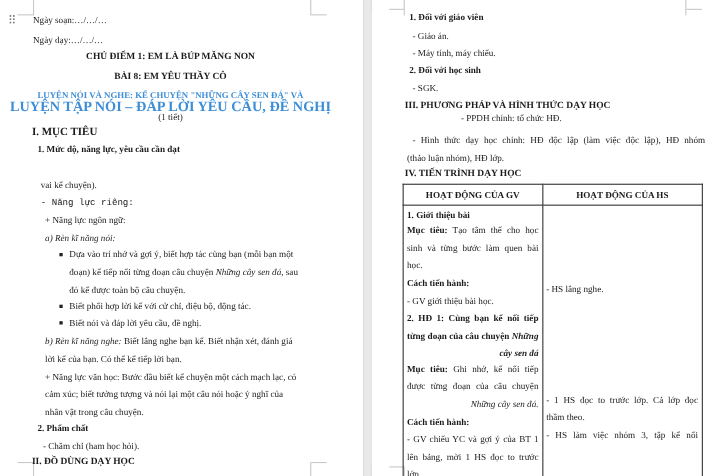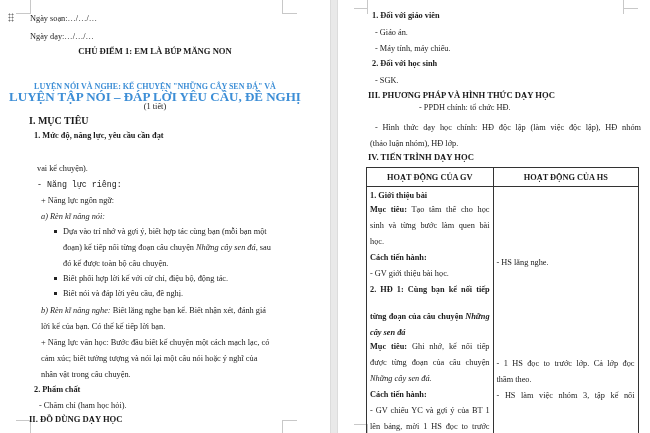--- a/index.html
+++ b/index.html
@@ -24,21 +24,21 @@
     .crop { position: absolute; border-color: #c8c8c8; border-style: solid; border-width: 0; }
     .crop.tl { width: 0; height: 14px; border-right-width: 1px; }
     .crop.tl2 { height: 0; width: 14px; border-bottom-width: 1px; }
     .drag-handle {
       position: absolute; left: 8px; top: 13px; width: 6px; height: 9px;
       background-image: radial-gradient(circle, #777 0.9px, transparent 1.1px);
       background-size: 3px 3px;
     }
     .line { position: absolute; font-size: 8.3px; line-height: 11px; white-space: nowrap; }
     .bold { font-weight: bold; }
-    .italic { font-style: italic; }
+    .italic { font-style: italic; text-align: right; }
     .center { text-align: center; }
     .blue { color: #3d8ed6; font-weight: bold; }
     .bullet { position: absolute; width: 3px; height: 3px; background: #222; }
 
     table.plan {
       position: absolute; left: 64px; top: 163px; width: 252px;
       border-collapse: collapse; font-size: 8.3px; line-height: 11px;
     }
     table.plan td, table.plan th {
       border: 1px solid #333; vertical-align: top; padding: 3px 3px 0 3px;
@@ -58,20 +58,21 @@
   <div class="crop tl" style="left:30px; top:420px;"></div>
   <div class="crop tl2" style="left:16px; top:420px;"></div>
   <div class="crop tl" style="left:282px; top:420px;"></div>
   <div class="crop tl2" style="left:283px; top:420px;"></div>
 
   <div class="drag-handle"></div>
 
   <div class="line" style="left:30px; top:13px;">Ngày soạn:…/…/…</div>
   <div class="line" style="left:30px; top:31px;">Ngày dạy:…/…/…</div>
   <div class="line bold center" style="left:0; width:310px; top:46px; font-size:8.6px;">CHỦ ĐIỂM 1: EM LÀ BÚP MĂNG NON</div>
+  <div class="line bold center" style="left:0; width:310px; top:64px; font-size:8.6px;">BÀI 8: EM YÊU THẦY CÔ</div>
   <div class="line blue center" style="left:0; width:310px; top:81px; font-size:8px;">LUYỆN NÓI VÀ NGHE: KỂ CHUYỆN "NHỮNG CÂY SEN ĐÁ" VÀ</div>
   <div class="line blue center" style="left:0; width:310px; top:91px; font-size:13px;">LUYỆN TẬP NÓI – ĐÁP LỜI YÊU CẦU, ĐỀ NGHỊ</div>
   <div class="line center" style="left:0; width:310px; top:101px;">(1 tiết)</div>
 
   <div class="line bold" style="left:29px; top:115px; font-size:10px;">I. MỤC TIÊU</div>
   <div class="line bold" style="left:34px; top:130px;">1. Mức độ, năng lực, yêu cầu cần đạt</div>
   <div class="line" style="left:37px; top:163px;">vai kể chuyện).</div>
   <div class="line" style="left:37px; top:179px;font-family:Liberation Mono, monospace;">- Năng lực riêng:</div>
   <div class="line" style="left:41px; top:195px;">+ Năng lực ngôn ngữ:</div>
   <div class="line italic" style="left:41px; top:211px;">a) Rèn kĩ năng nói:</div>
@@ -129,21 +130,21 @@
     </tr>
     <tr>
       <td style="height:252px;">
         <span class="cell-line bold">1. Giới thiệu bài</span>
         <span class="cj"><b>Mục tiêu:</b><span> Tạo tâm thế cho học</span></span>
         <span class="cj" style="margin-top:5px;">sinh và từng bước làm quen bài</span>
         <span class="cell-line" style="margin-top:5px;">học.</span>
         <span class="cell-line bold" style="margin-top:5px;">Cách tiến hành:</span>
         <span class="cell-line" style="margin-top:5px;">- GV giới thiệu bài học.</span>
         <span class="cj bold" style="margin-top:5px;">2. HĐ 1: Cùng bạn kể nối tiếp</span>
-        <span class="cj bold" style="margin-top:16px;"><span>từng đoạn của câu chuyện </span><i>Những</i></span>
+        <span class="cj bold" style="margin-top:5px;"><span>từng đoạn của câu chuyện </span><i>Những</i></span>
         <span class="cell-line bold italic" style="margin-top:5px;">cây sen đá</span>
         <span class="cj"><b>Mục tiêu:</b><span> Ghi nhớ, kể nối tiếp</span></span>
         <span class="cj" style="margin-top:5px;">được từng đoạn của câu chuyện</span>
         <span class="cell-line italic" style="margin-top:5px;">Những cây sen đá.</span>
         <span class="cell-line bold" style="margin-top:5px;">Cách tiến hành:</span>
         <span class="cj" style="margin-top:5px;">- GV chiếu YC và gợi ý của BT 1</span>
         <span class="cj" style="margin-top:5px;">lên bảng, mời 1 HS đọc to trước</span>
         <span class="cell-line" style="margin-top:5px;">lớp.</span>
       </td>
       <td style="position:relative;">

